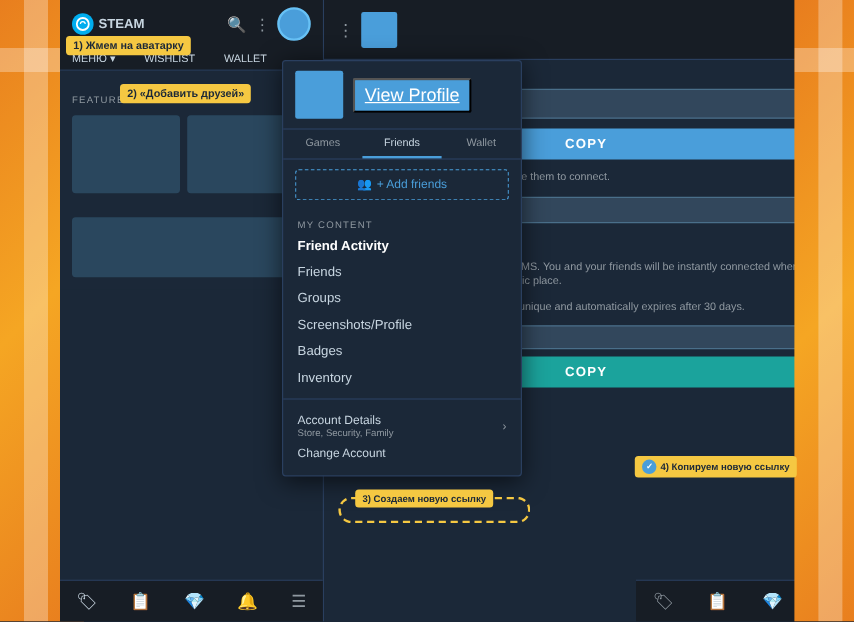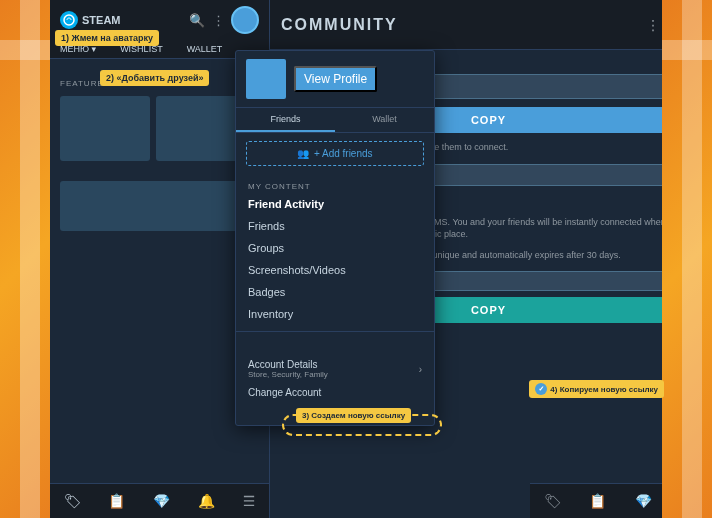--- a/index.html
+++ b/index.html
@@ -222,24 +222,25 @@
       width: 40px;
       height: 40px;
       background: #4a9eda;
       border-radius: 2px;
       flex-shrink: 0;
     }
 
     .view-profile-btn {
       background: #4a9eda;
       color: white;
-      font-size: 12px;
+      font-size: 15px;
       padding: 4px 8px;
       border-radius: 2px;
       cursor: pointer;
+      text-decoration: underline;
     }
 
     .annotation-2 {
       position: absolute;
       top: 70px;
       left: 100px;
       background: #f5c842;
       color: #1b2838;
       font-size: 9px;
       padding: 3px 6px;
@@ -303,21 +304,21 @@
       cursor: pointer;
     }
 
     .popup-menu-item.bold {
       font-weight: bold;
       color: white;
     }
 
     .popup-account {
       border-top: 1px solid #2a3f5f;
-      padding: 23px 0;
+      padding: 8px 0;
     }
 
     .popup-account-item {
       padding: 4px 12px;
       font-size: 10px;
       color: #c7d5e0;
       cursor: pointer;
       display: flex;
       justify-content: space-between;
       align-items: center;
@@ -560,35 +561,36 @@
 <div class="annotation-1">1) Жмем на аватарку</div>
 
 <div class="popup-panel" style="position:absolute; left:235px; top:50px; width:200px; z-index:30; background:#1b2838; border:1px solid #2a3f5f; border-radius:3px; box-shadow: 0 4px 20px rgba(0,0,0,0.6);">
 
   <div class="popup-header">
     <div class="popup-avatar"></div>
     <button class="view-profile-btn">View Profile</button>
   </div>
 
   <div class="popup-tabs">
+    <div class="popup-tab">Games</div>
     <div class="popup-tab active">Friends</div>
     <div class="popup-tab">Wallet</div>
   </div>
 
   <div class="add-friends-btn">
     <span>👥</span>
     <span>+ Add friends</span>
   </div>
 
   <div class="popup-menu-section">
     <div class="popup-section-label">MY CONTENT</div>
     <div class="popup-menu-item bold">Friend Activity</div>
     <div class="popup-menu-item">Friends</div>
     <div class="popup-menu-item">Groups</div>
-    <div class="popup-menu-item">Screenshots/Videos</div>
+    <div class="popup-menu-item">Screenshots/Profile</div>
     <div class="popup-menu-item">Badges</div>
     <div class="popup-menu-item">Inventory</div>
   </div>
 
   <div class="popup-account">
     <div class="popup-account-item">
       <div>
         <div style="font-size:10px; color:#c7d5e0;">Account Details</div>
         <div style="font-size:8px; color:#8f98a0;">Store, Security, Family</div>
       </div>
@@ -600,21 +602,20 @@
   </div>
 </div>
 
 <div class="annotation-2">2) «Добавить друзей»</div>
 
 <div class="back-arrow">‹</div>
 
 <div class="community-panel">
 
   <div class="community-header">
-    <h2 class="community-title">COMMUNITY</h2>
     <div class="community-header-right">
       <span style="color:#8f98a0; font-size:14px;">⋮</span>
       <div class="community-avatar"></div>
     </div>
   </div>
 
   <div class="community-content">
 
     
     <div class="section-title">Your Friend Code</div>

